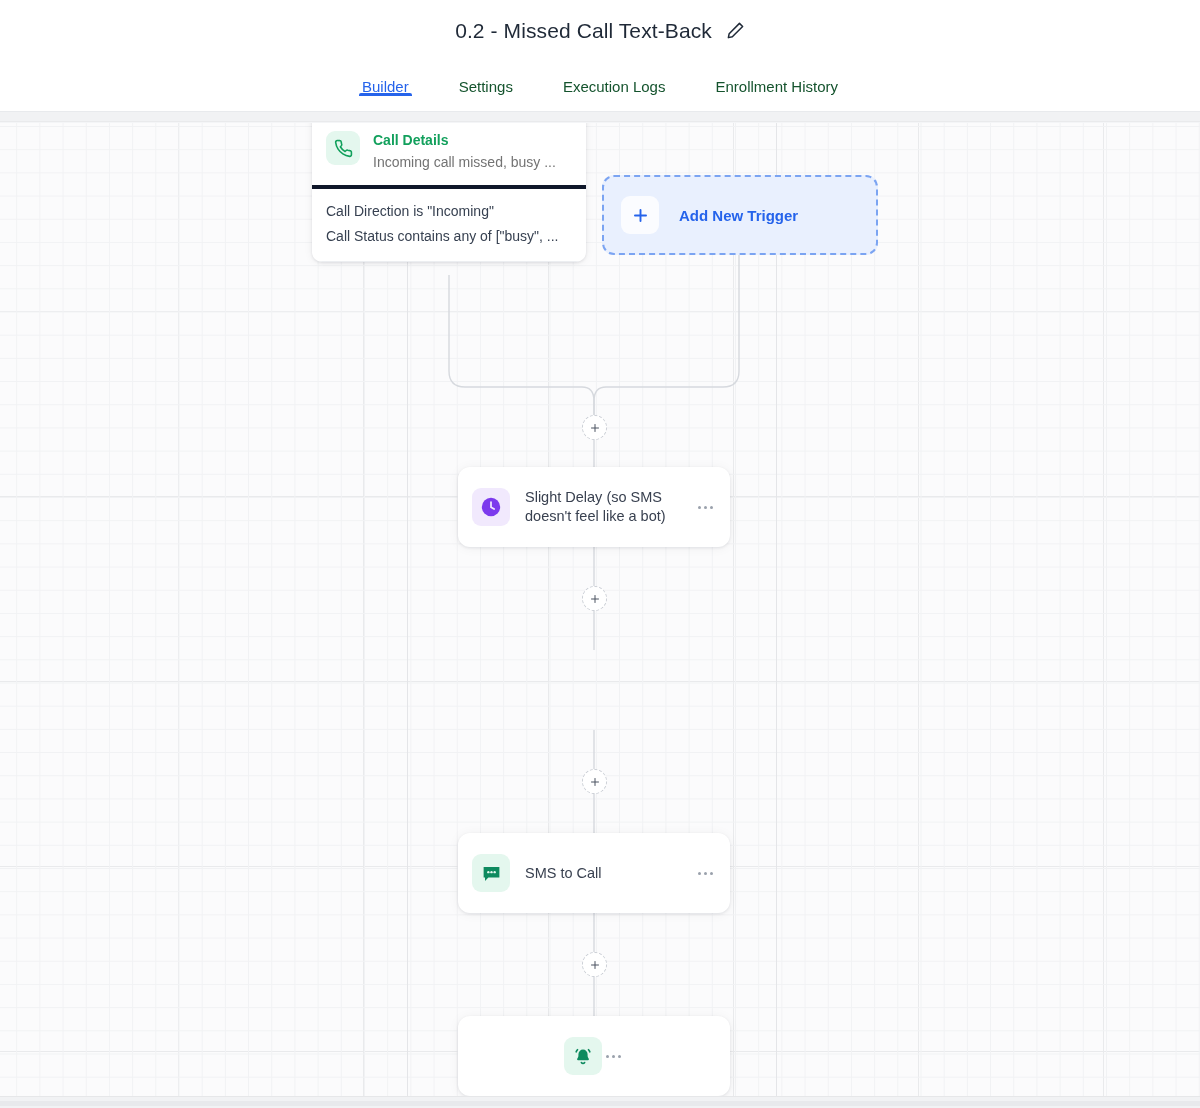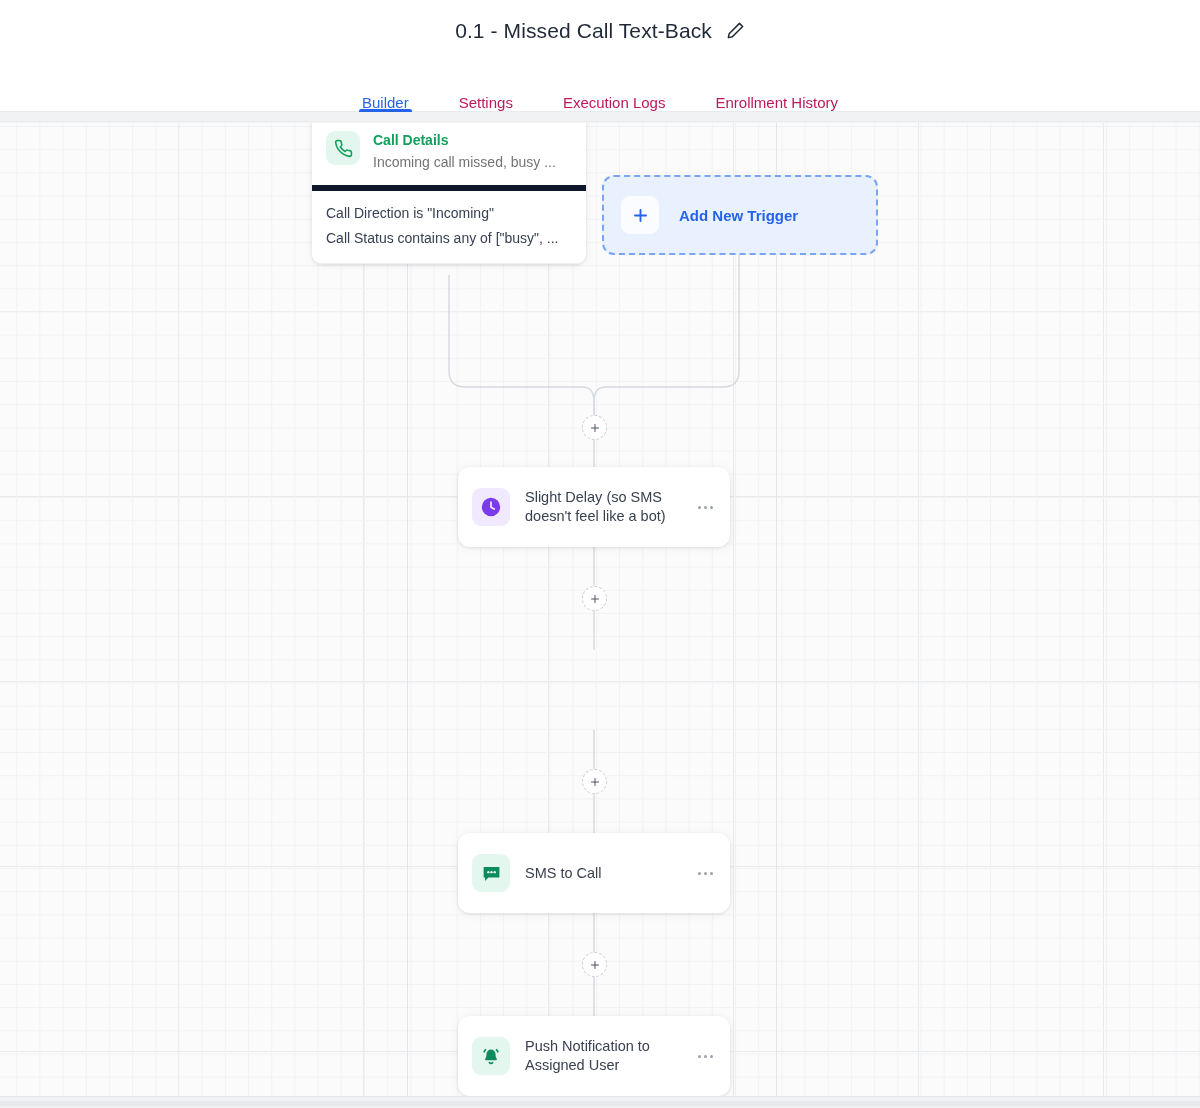--- a/index.html
+++ b/index.html
@@ -36,30 +36,30 @@
     color: #1f2937;
     cursor: pointer;
   }
 
   
   .tabbar {
     height: 51px;
     background: #ffffff;
     border-bottom: 1px solid #e8eaed;
     display: flex;
-    align-items: flex-end;
+    align-items: center;
     justify-content: center;
     gap: 0;
   }
   .tab {
     display: flex;
     align-items: center;
     padding: 0 25px;
     font-size: 15px;
-    color: #be185d;
+    color: #14532d;
     position: relative;
     cursor: pointer;
     white-space: nowrap;
   }
   .tab.active { color: #2563eb; font-weight: 500; }
   .tab.active:after {
     content: "";
     position: absolute;
     left: 22px; right: 22px; bottom: -1px;
     height: 3px;
@@ -132,21 +132,21 @@
     background: #ffffff;
     border-radius: 10px;
     box-shadow: 0 1px 3px rgba(16,24,40,.10), 0 1px 10px rgba(16,24,40,.06);
     overflow: hidden;
   }
   .trig-head {
     display: flex;
     align-items: flex-start;
     gap: 13px;
     padding: 20px 16px 14px 14px;
-    border-bottom: 6px solid #0f172a;
+    border-bottom: 4px solid #0f172a;
   }
   .icon-tile {
     width: 34px; height: 34px;
     border-radius: 9px;
     display: flex; align-items: center; justify-content: center;
     flex: 0 0 auto;
   }
   .tile-green { background: #e4f7ee; }
   .tile-purple { background: #f1e9fd; }
   .tile-blue { background: #e8efff; }
@@ -279,21 +279,21 @@
     display: flex; align-items: center; justify-content: center;
     cursor: pointer;
   }
   .plus-btn svg { width: 12px; height: 12px; color: #4a5260; }
 </style>
 </head>
 <body>
 
 <div class="app-header">
   <div class="title-wrap">
-    <span class="page-title">0.1 - Missed Call Text-Back</span>
+    <span class="page-title">0.2 - Missed Call Text-Back</span>
     <span>
       <svg class="edit-icon" viewBox="0 0 24 24" fill="none" stroke="currentColor" stroke-width="1.9" stroke-linecap="round" stroke-linejoin="round">
         <path d="M17 3l4 4L8 20l-5 1 1-5z"></path>
       </svg>
     </span>
   </div>
 </div>
 
 <div class="tabbar">
   <div class="tab active">
@@ -419,21 +419,20 @@
     </div>
 
     <div class="node" style="left:458px; top:893px; height:80px;">
       <div class="node-icon tile-green">
         <svg width="22" height="22" viewBox="0 0 24 24" fill="none" stroke="#0e8a5f" stroke-width="1.9" stroke-linecap="round">
           <path d="M17.5 16.5H6.5a1 1 0 0 1-.8-1.6c.7-.9 1.3-2 1.3-3.4V10a5 5 0 0 1 10 0v1.5c0 1.4.6 2.5 1.3 3.4a1 1 0 0 1-.8 1.6z" fill="#0e8a5f" stroke="none"></path>
           <path d="M10.3 19.2a2 2 0 0 0 3.4 0" fill="none"></path>
           <path d="M4.6 7.4A7 7 0 0 1 6 5.2M19.4 7.4A7 7 0 0 0 18 5.2" fill="none"></path>
         </svg>
       </div>
-      <span class="node-label">Push Notification to Assigned User</span>
       <span class="node-menu">
           <i></i>
           <i></i>
           <i></i>
         </span>
     </div>
 
   </div>
 
   <div class="canvas-bottombar">

